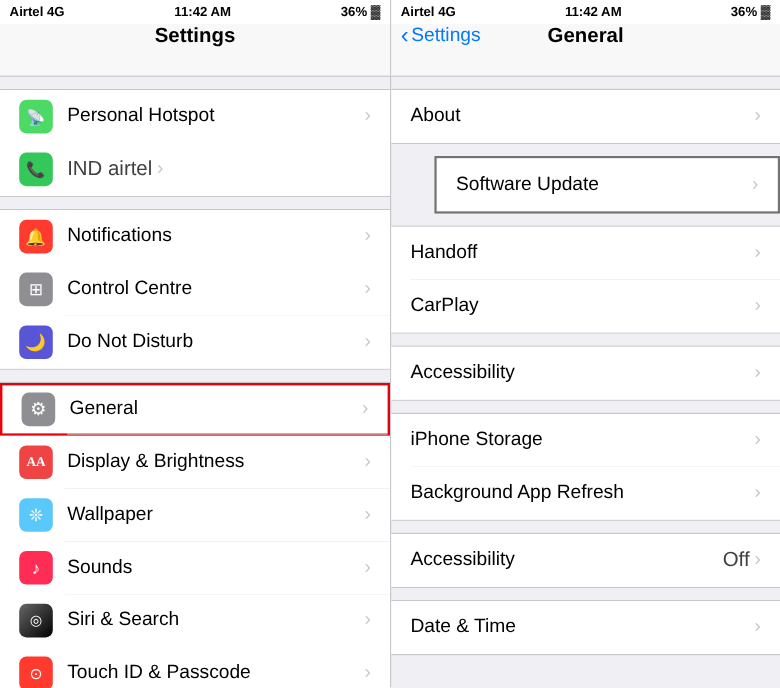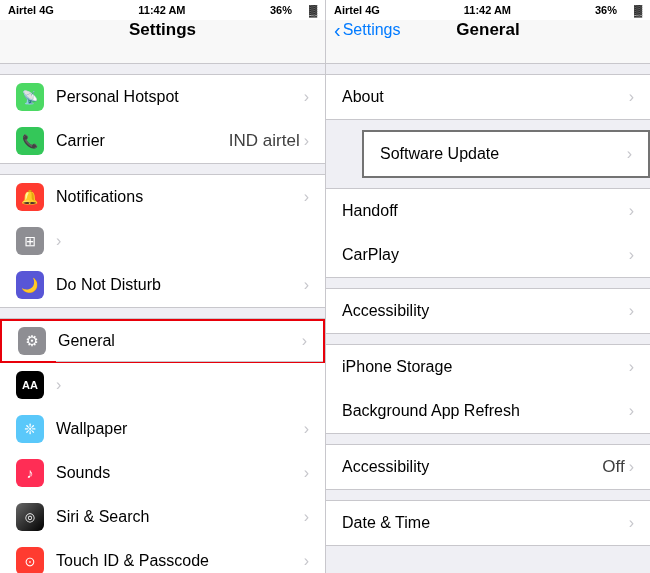--- a/index.html
+++ b/index.html
@@ -18,21 +18,21 @@
       display: flex;
       justify-content: space-between;
       align-items: center;
       height: 20px;
       background: #fff;
       padding: 0 8px;
       font-size: 11px;
       font-weight: 600;
     }
     .status-left { display: flex; align-items: center; gap: 4px; }
-    .status-right { display: flex; align-items: center; gap: 17px; }
+    .status-right { display: flex; align-items: center; gap: 3px; }
 
     .panel {
       width: 325px;
       height: 573px;
       background: #efeff4;
       display: flex;
       flex-direction: column;
       overflow: hidden;
     }
 
@@ -176,40 +176,40 @@
           <div class="row-icon icon-green">
             <span style="font-size:13px;">📡</span>
           </div>
           <span class="row-label">Personal Hotspot</span>
           <span class="row-chevron">›</span>
         </div>
         <div class="row">
           <div class="row-icon icon-green2">
             <span style="font-size:13px;">📞</span>
           </div>
-          <span class="row-label">Carrier</span>
           <span class="row-value">IND airtel</span>
           <span class="row-chevron">›</span>
         </div>
       </div>
     </div>
 
     <div class="section">
       <div class="section-group">
         <div class="row">
           <div class="row-icon icon-red" style="background:#ff3b30;">
             <span style="font-size:14px; color:#fff;">🔔</span>
           </div>
           <span class="row-label">Notifications</span>
           <span class="row-chevron">›</span>
         </div>
         <div class="row">
           <div class="row-icon icon-gray" style="background:#8e8e93;">
             <span style="font-size:14px; color:#fff;">⊞</span>
           </div>
+          <span class="row-label">Control Centre</span>
           <span class="row-chevron">›</span>
         </div>
         <div class="row">
           <div class="row-icon" style="background:#5856d6; border-radius:6px; display:flex; align-items:center; justify-content:center; width:28px; height:28px; margin-right:12px; flex-shrink:0;">
             <span style="font-size:14px; color:#fff;">🌙</span>
           </div>
           <span class="row-label">Do Not Disturb</span>
           <span class="row-chevron">›</span>
         </div>
       </div>
@@ -219,23 +219,24 @@
       <div class="section-group">
 
         <div class="row row-highlighted">
           <div class="row-icon icon-gray" style="background:#8e8e93;">
             <span style="font-size:15px; color:#fff;">⚙</span>
           </div>
           <span class="row-label">General</span>
           <span class="row-chevron">›</span>
         </div>
         <div class="row">
-          <div class="row-icon" style="background:#000000; border-radius:6px; display:flex; align-items:center; justify-content:center; width:28px; height:28px; margin-right:12px; flex-shrink:0;">
+          <div class="row-icon" style="background:#ef4444; border-radius:6px; display:flex; align-items:center; justify-content:center; width:28px; height:28px; margin-right:12px; flex-shrink:0;font-family:Liberation Serif, serif;">
             <span style="font-size:11px; color:#fff; font-weight:700;">AA</span>
           </div>
+          <span class="row-label">Display &amp; Brightness</span>
           <span class="row-chevron">›</span>
         </div>
         <div class="row">
           <div class="row-icon" style="background:#5ac8fa; border-radius:6px; display:flex; align-items:center; justify-content:center; width:28px; height:28px; margin-right:12px; flex-shrink:0;">
             <span style="font-size:14px; color:#fff;">❊</span>
           </div>
           <span class="row-label">Wallpaper</span>
           <span class="row-chevron">›</span>
         </div>
         <div class="row">

